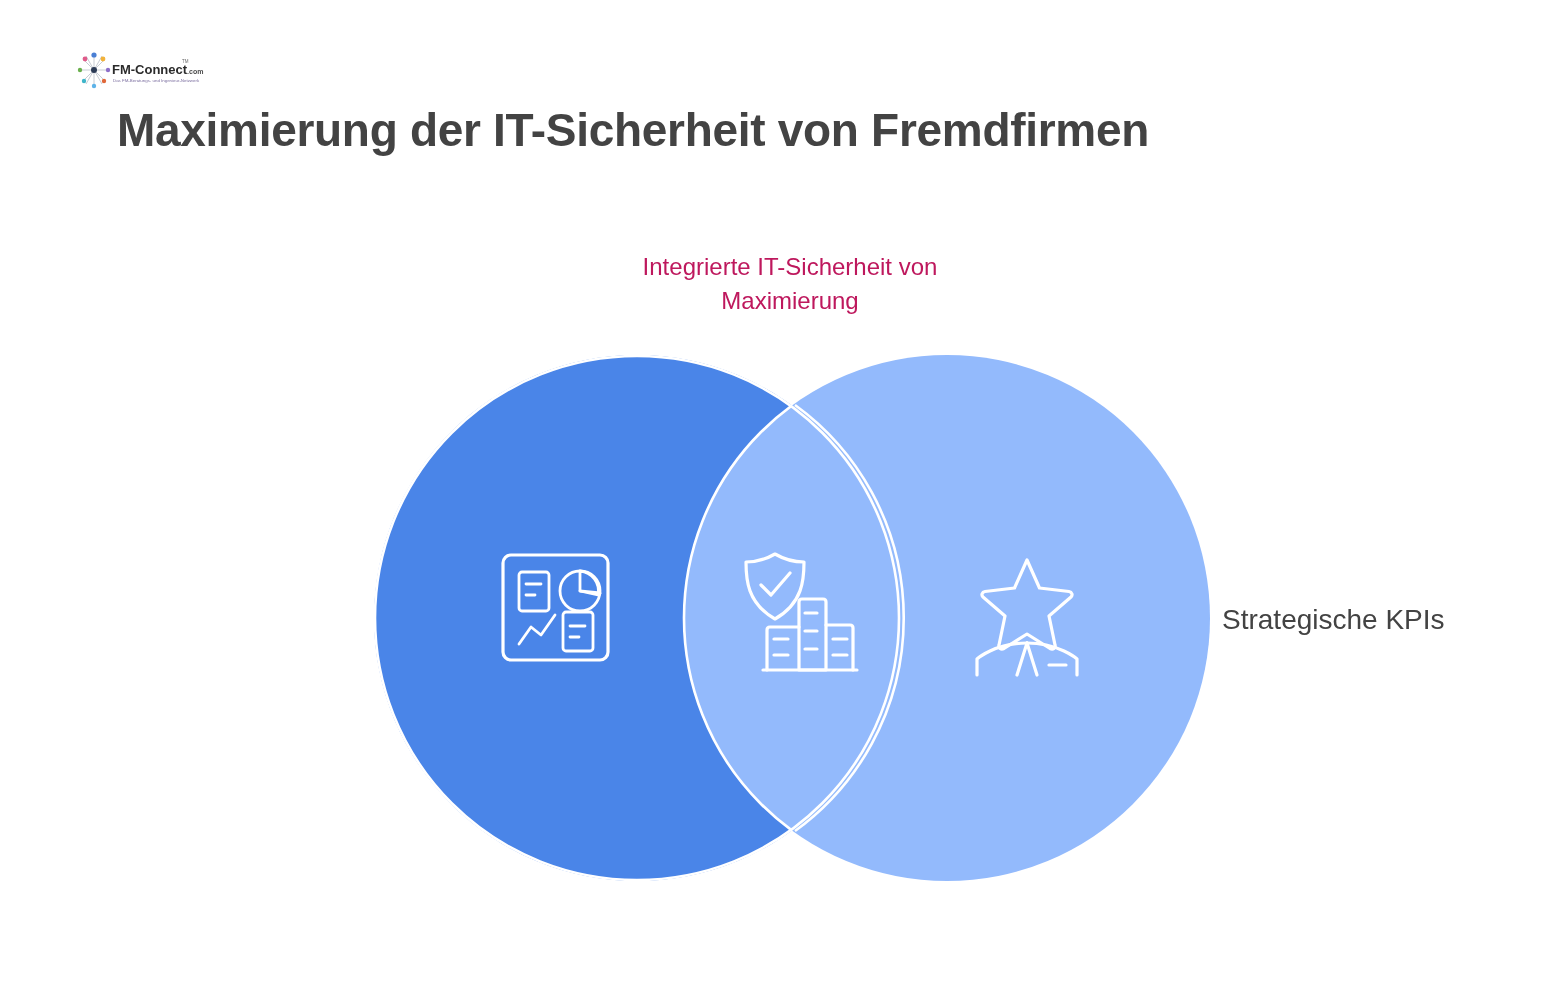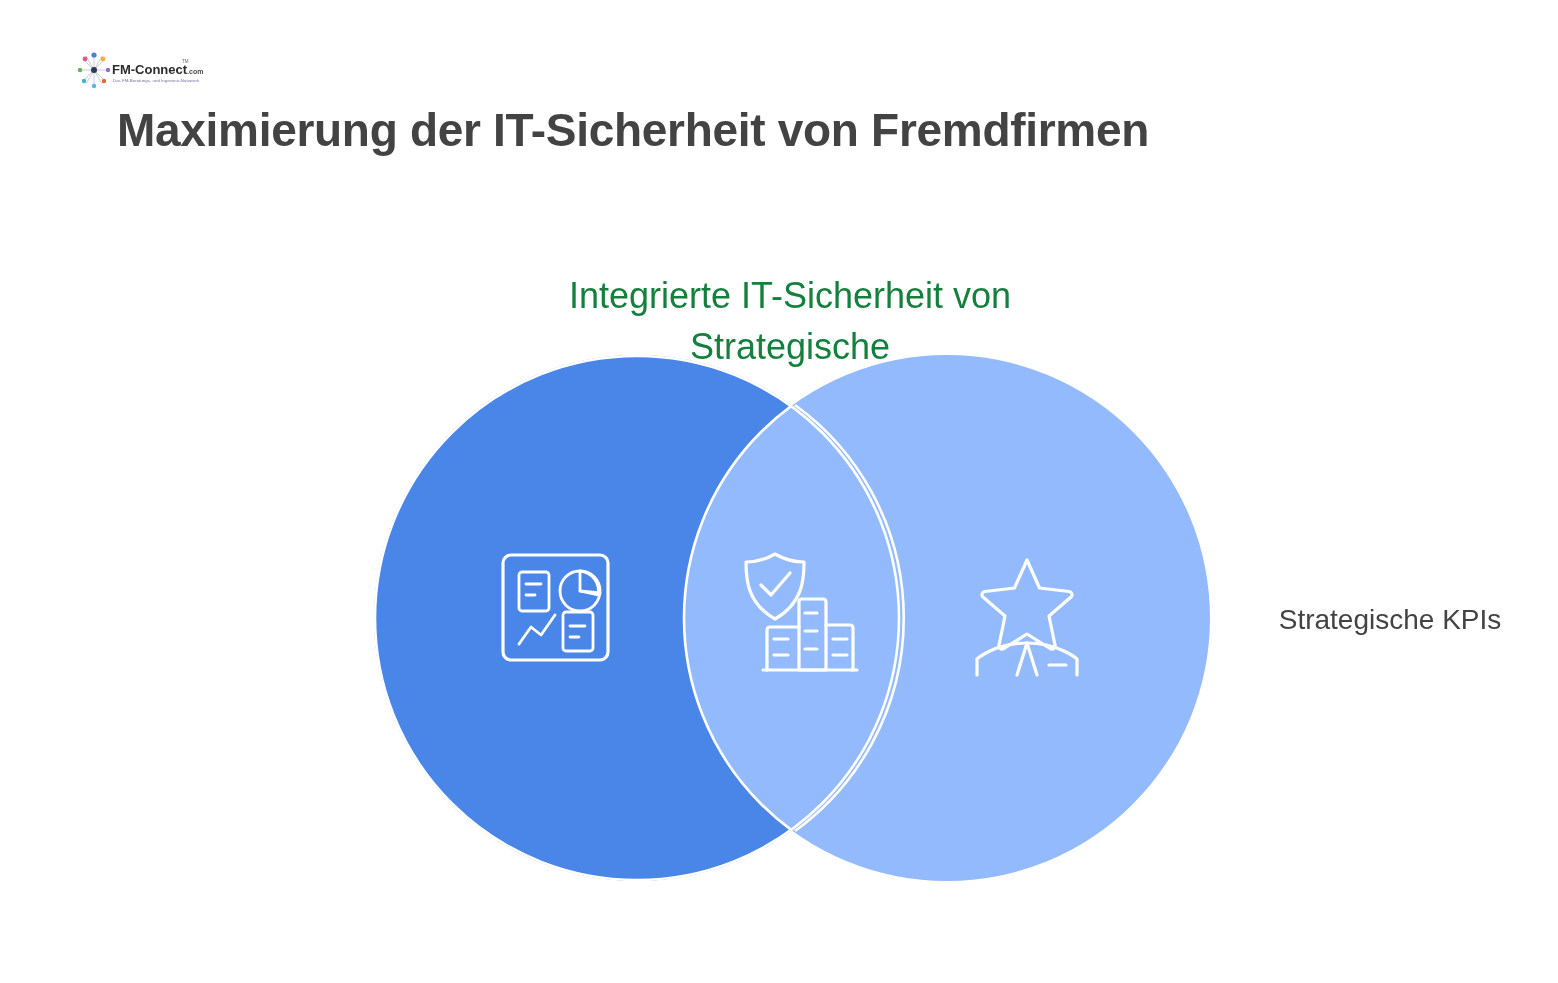--- a/index.html
+++ b/index.html
@@ -42,45 +42,44 @@
     line-height: 1.15;
   }
 
   
   #venn-caption {
     position: absolute;
     left: 529px;
     top: 250px;
     width: 522px;
     text-align: center;
-    font-size: 36px;
-    color: #15803d;
+    font-size: 24px;
+    color: #be185d;
     line-height: 1.42;
-    margin-top: 20px;
   }
 
   
   .side-label {
     position: absolute;
     font-size: 28px;
     color: #434343;
     line-height: 1.3;
     white-space: nowrap;
   }
   #label-left {
     left: 0px;
     top: 600px;
     width: 355px;
     text-align: center;
   }
   #label-right {
     left: 1222px;
     top: 602px;
     width: 336px;
-    text-align: center;
+    text-align: left;
   }
 
   
   #venn {
     position: absolute;
     left: 355px;
     top: 335px;
     width: 880px;
     height: 570px;
   }
@@ -131,21 +130,21 @@
       <text x="40" y="24" font-family="Liberation Sans, sans-serif" font-size="13" font-weight="bold" fill="#2b2b2b">FM-Connect<tspan font-size="7" fill="#4a4a4a">.com</tspan></text>
       <text x="110" y="13" font-family="Liberation Sans, sans-serif" font-size="4.5" fill="#6b6b6b">TM</text>
       <text x="41" y="32" font-family="Liberation Sans, sans-serif" font-size="4.4" fill="#7c6fa0">Das FM-Beratungs- und Ingenieur-Netzwerk</text>
     </svg>
   </div>
 
   <div id="title">Maximierung der IT-Sicherheit von Fremdfirmen</div>
 
   <div id="venn-caption">
     <div>Integrierte IT-Sicherheit von</div>
-    <div>Strategische</div>
+    <div>Maximierung</div>
   </div>
 
 
   <div class="side-label" id="label-right">Strategische KPIs</div>
 
   <div id="venn">
     <svg width="880" height="570" viewBox="0 0 880 570" xmlns="http://www.w3.org/2000/svg">
       <defs>
         <clipPath id="clip-left">
           <circle cx="282" cy="283" r="263"></circle>

